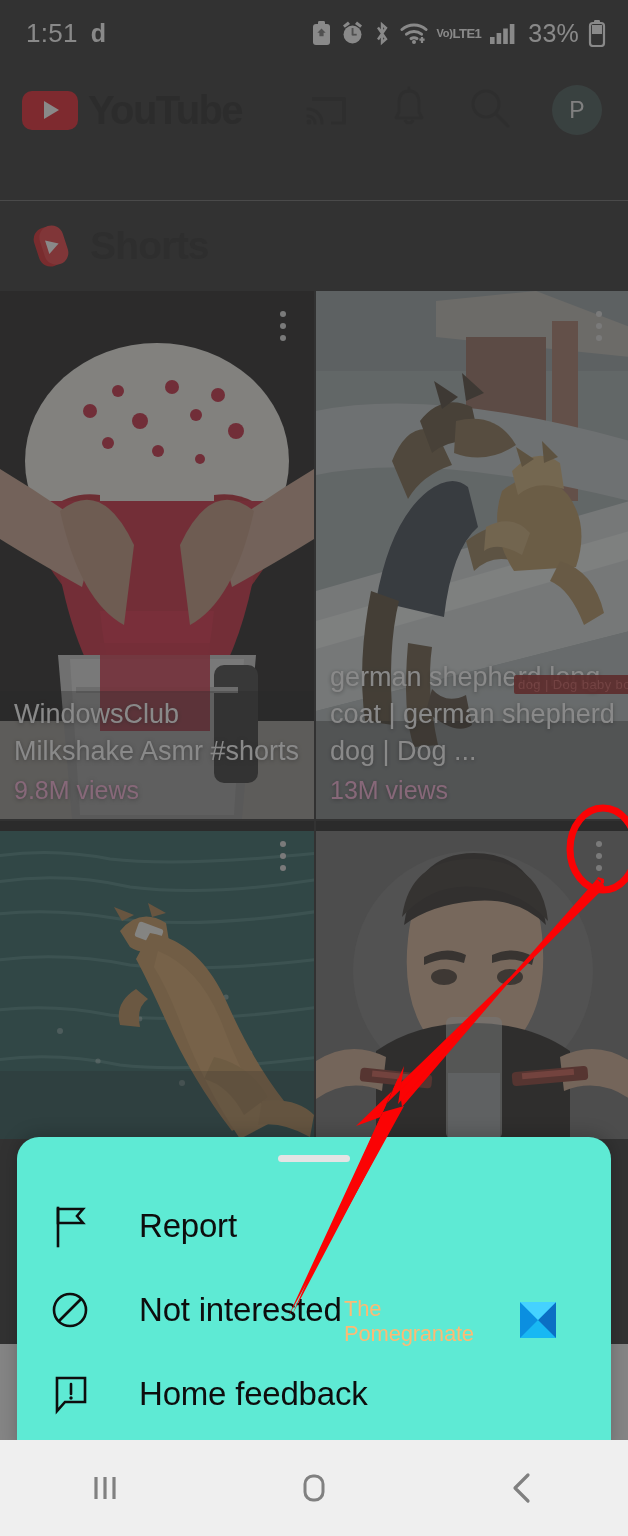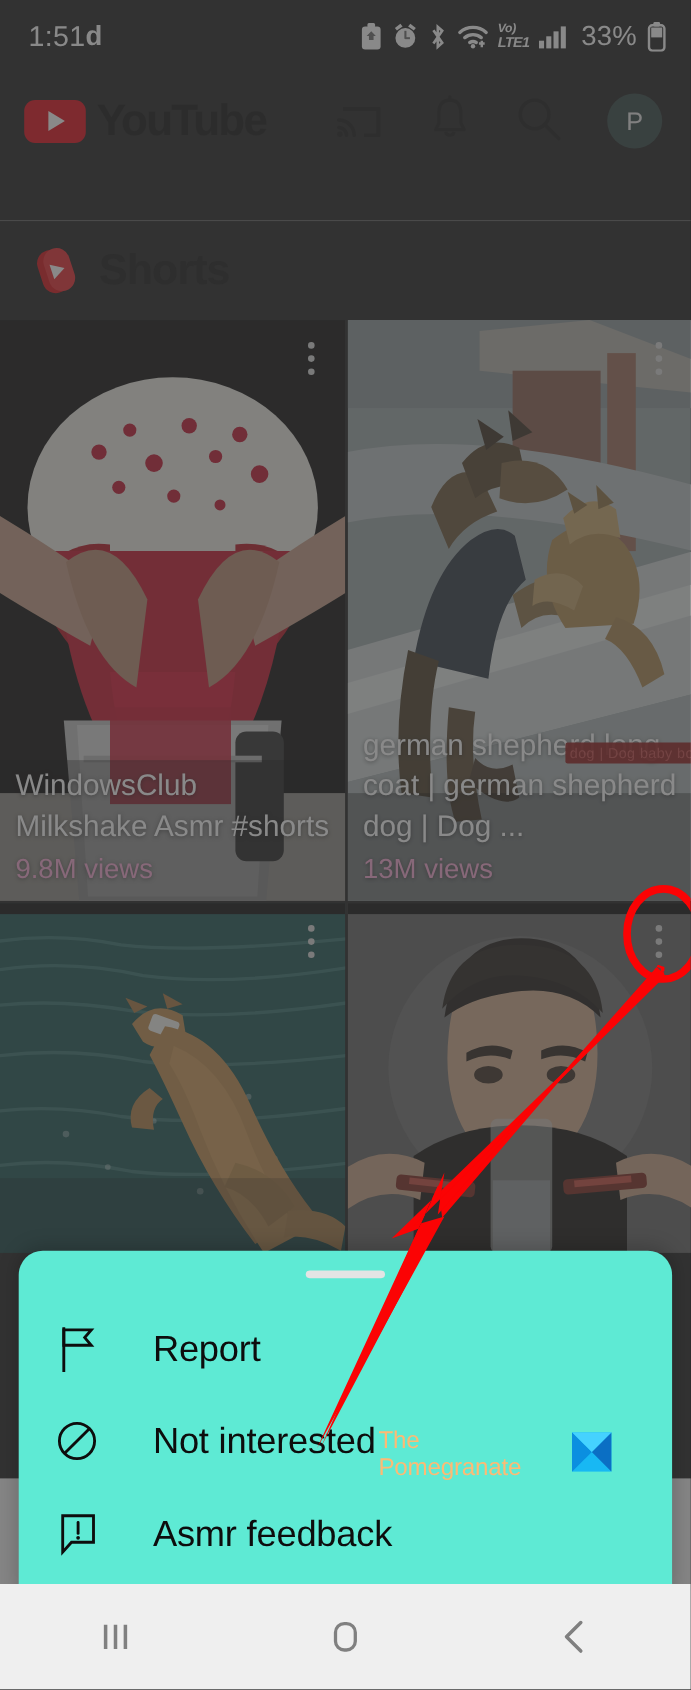--- a/index.html
+++ b/index.html
@@ -14,27 +14,27 @@
 
   
   #app { position:absolute; left:0; top:0; width:628px; height:1440px; background:#1b1b1b; overflow:hidden; }
 
   
   #statusbar {
     position:relative; height:66px; width:100%;
     display:flex; align-items:center; justify-content:space-between;
     padding:0 22px 0 26px; color:#fff;
   }
-  .sb-left { display:flex; align-items:center; }
+  .sb-left { display:flex; align-items:center; gap:13px; }
   .sb-time { font-size:26px; letter-spacing:.3px; font-weight:400; }
   .sb-dlogo { font-size:25px; font-weight:700; }
   .sb-right { display:flex; align-items:center; gap:9px; }
   .sb-ic { display:inline-flex; align-items:center; justify-content:center; }
   .sb-batt-pct { font-size:25px; letter-spacing:.2px; margin-left:2px; }
-  .volte { display:flex; flex-direction:column; align-items:flex-start; line-height:1; margin-left:-1px;font-style:italic;}
+  .volte { display:flex; flex-direction:row; align-items:center; line-height:1; margin-left:-1px;}
   .volte span:first-child { font-size:11px; font-weight:700; letter-spacing:-.3px;}
   .volte span:last-child { font-size:13px; font-weight:700; letter-spacing:-.5px; }
 
   
   #ytheader {
     height:88px; display:flex; align-items:center; justify-content:space-between;
     padding:0 26px 0 22px;
   }
   .yt-logo { display:flex; align-items:center; gap:10px; }
   .yt-play {
@@ -448,21 +448,21 @@
     </div>
 
     <div class="sheet-item">
       <span class="sheet-ic">
         <svg width="40" height="44" viewBox="0 0 40 44">
           <path d="M6 6 h28 v24 h-20 l-8 9 z" stroke="#0d0d0d" stroke-width="2.6" fill="none" stroke-linejoin="miter"></path>
           <path d="M20 12 v10" stroke="#0d0d0d" stroke-width="2.6" stroke-linecap="round"></path>
           <circle cx="20" cy="26" r="1.7" fill="#0d0d0d"></circle>
         </svg>
       </span>
-      <span class="sheet-label">Asmr feedback</span>
+      <span class="sheet-label">Home feedback</span>
     </div>
   </div>
 
   <div id="watermark">
     <div id="wm-text">
       <div>The</div>
       <div>Pomegranate</div>
     </div>
     <svg id="wm-logo" viewBox="0 0 36 36">
       <rect width="36" height="36" fill="#18b8f3"></rect>

